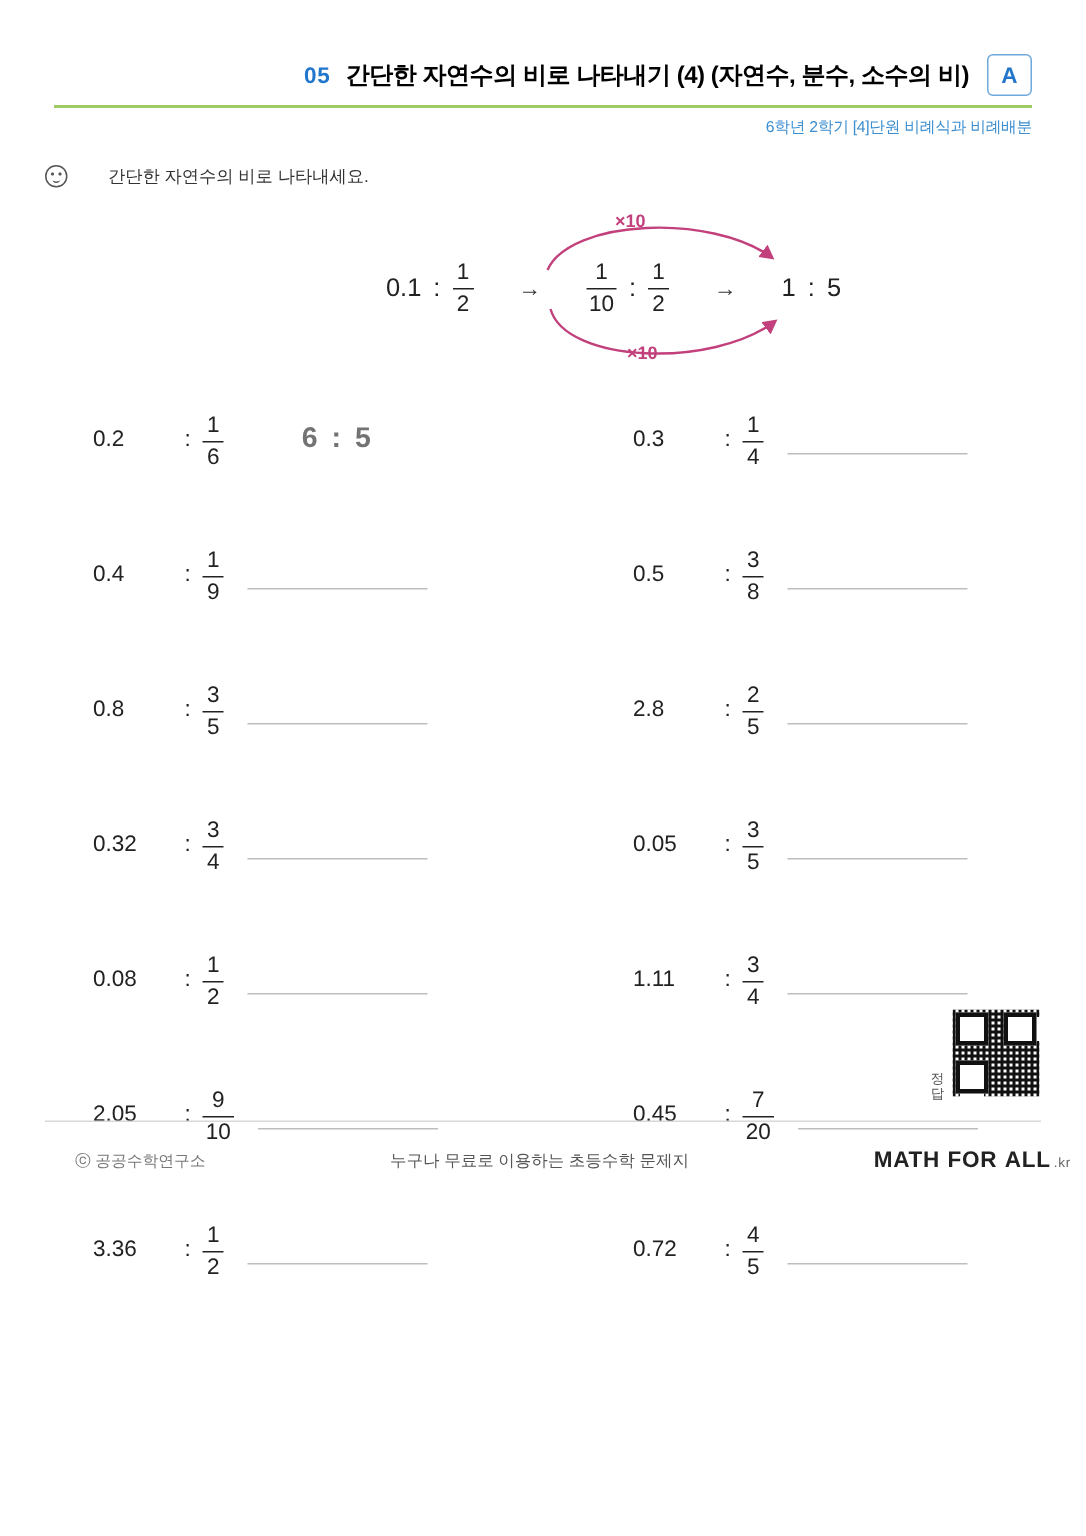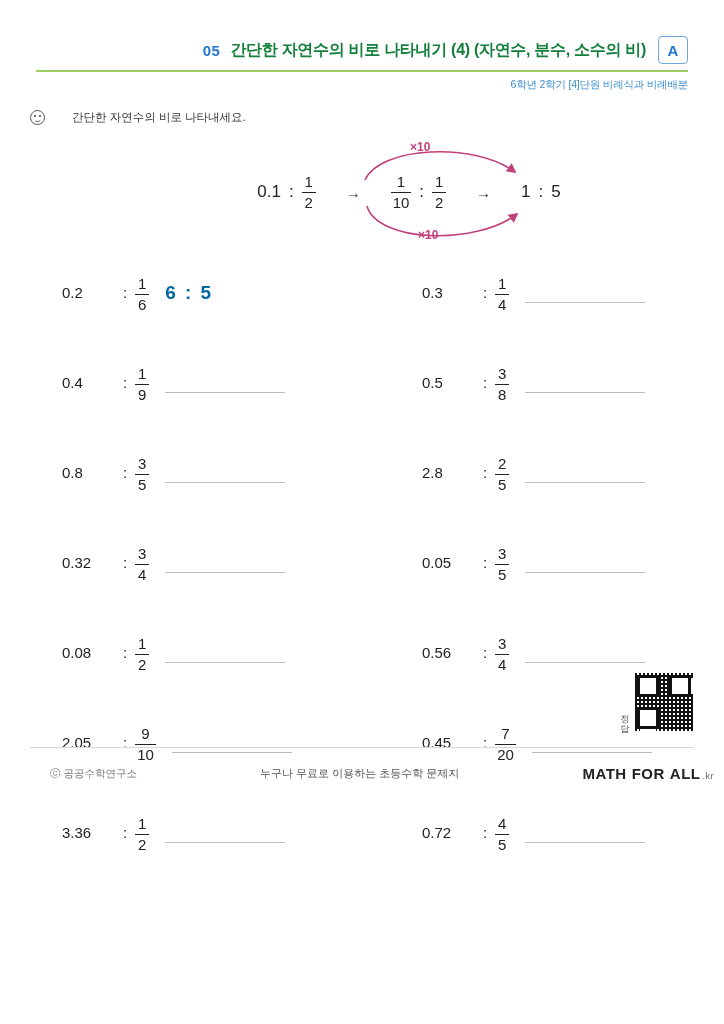--- a/index.html
+++ b/index.html
@@ -51,21 +51,21 @@
   .unit-num {
     font-size: 15px;
     font-weight: bold;
     color: #2277cc;
     margin-right: 10px;
     letter-spacing: 0.5px;
   }
   .title-main {
     font-size: 16px;
     font-weight: bold;
-    color: #15803d;
+    color: #000000;
     letter-spacing: -0.3px;
   }
   .level-box {
     margin-left: 12px;
     width: 28px;
     height: 26px;
     border: 1.5px solid #6fa8dc;
     border-radius: 4px;
     color: #2277cc;
     font-weight: bold;
@@ -252,26 +252,26 @@
     height: 1px;
     background: #bdbdbd;
   }
   .answer-filled {
     margin-left: 16px;
     margin-top: 6px;
     width: 120px;
     position: relative;
   }
   .answer-filled .txt {
-    color: #0369a1;
+    color: #737373;
     font-size: 19px;
     font-weight: bold;
     letter-spacing: 2px;
     display: block;
-    text-align: left;
+    text-align: center;
     padding-bottom: 4px;
   }
   .answer-filled .ul {
     width: 120px;
     height: 1px;
     background: #bdbdbd;
   }
 
   
   .qr-area {
@@ -539,21 +539,21 @@
         <span class="pnum">0.08</span>
         <span class="pcolon">:</span>
         <span class="frac pfrac">
           <span class="num">1</span>
           <span class="bar"></span>
           <span class="den">2</span>
         </span>
         <span class="answer-line"></span>
       </div>
       <div class="pcell right">
-        <span class="pnum">0.56</span>
+        <span class="pnum">1.11</span>
         <span class="pcolon">:</span>
         <span class="frac pfrac">
           <span class="num">3</span>
           <span class="bar"></span>
           <span class="den">4</span>
         </span>
         <span class="answer-line"></span>
       </div>
     </div>
 

